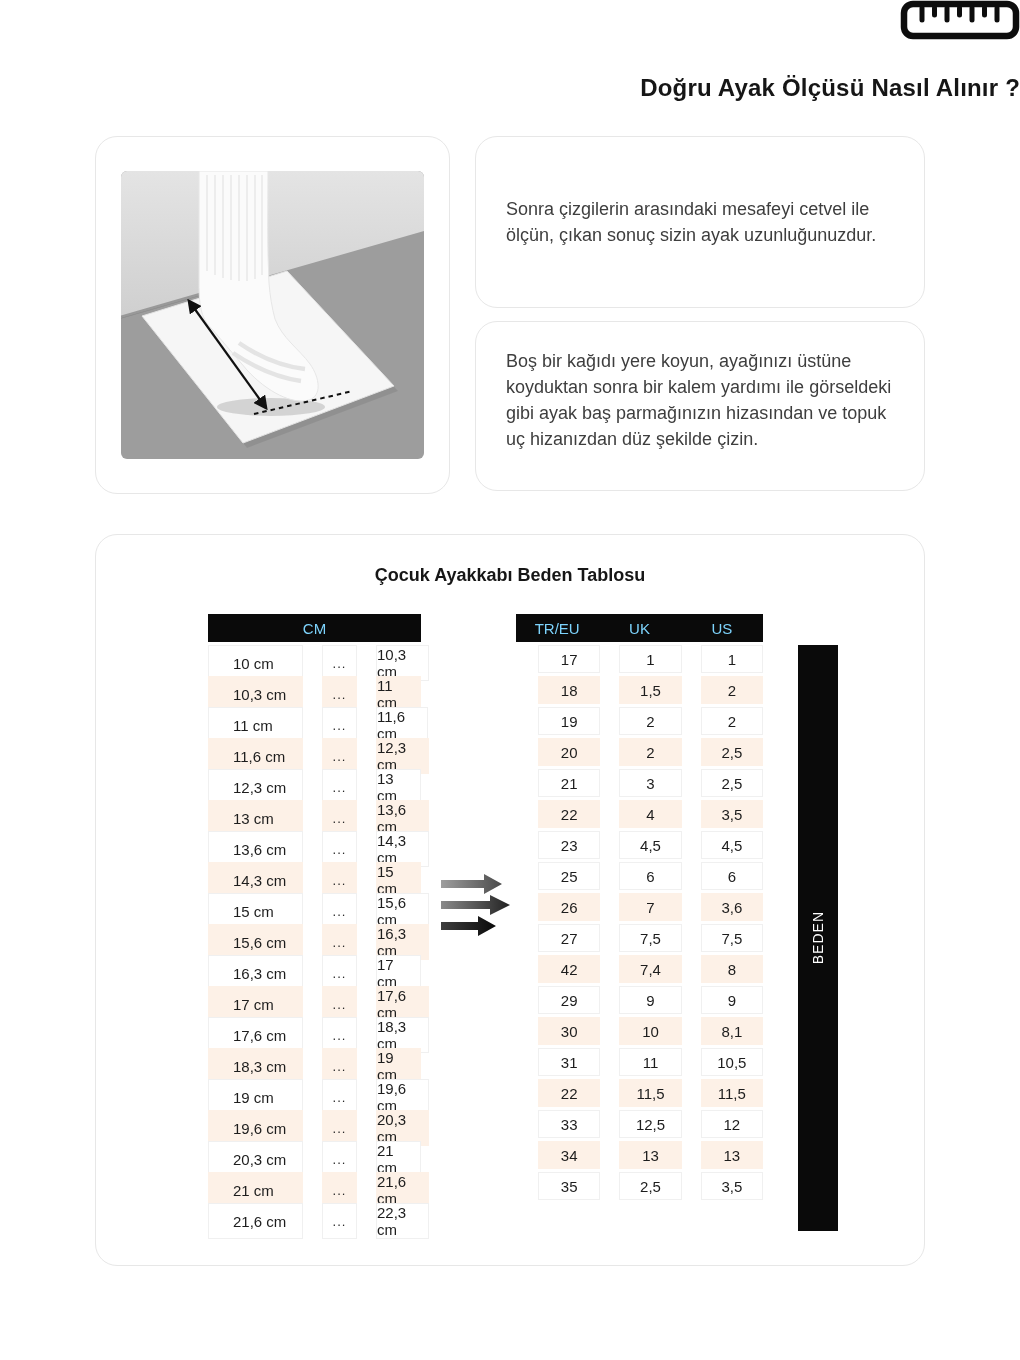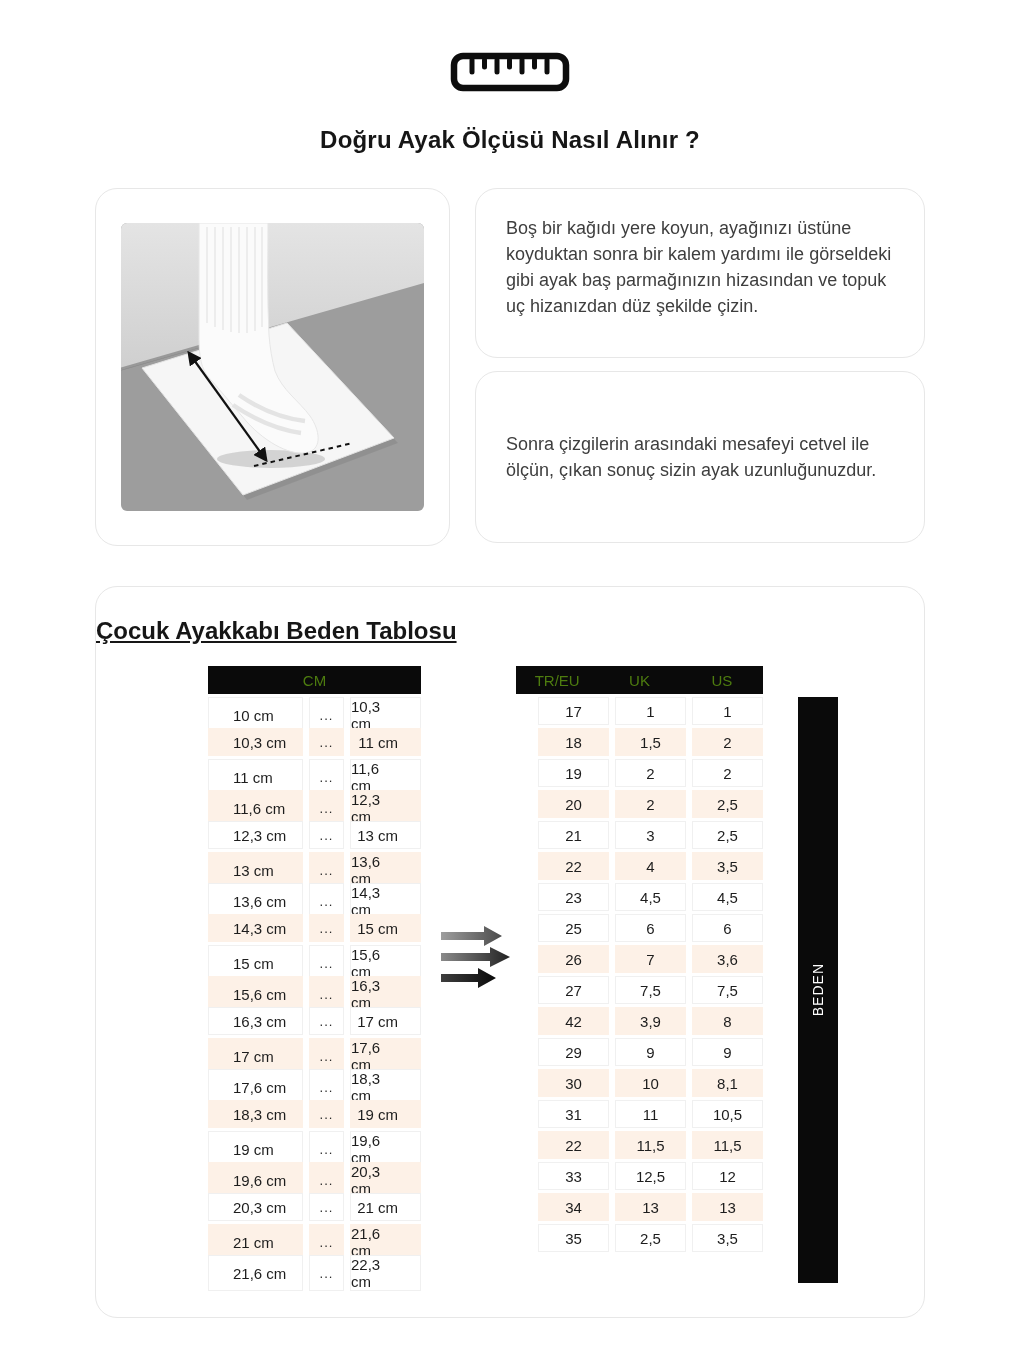--- a/index.html
+++ b/index.html
@@ -5,21 +5,21 @@
   * { margin:0; padding:0; box-sizing:border-box; }
   html,body { background:#ffffff; }
   body {
     width:1020px; height:1360px;
     font-family:"Liberation Sans", sans-serif;
     color:#1b1b1b; overflow:hidden;
   }
   .page { width:1020px; height:1360px; position:relative; }
 
   
-  .hero { text-align:center; padding-top:52px; }
+  .hero { text-align:right; }
   .hero .ruler-wrap { height:40px; }
   .page-title {
     margin-top:34px; font-size:24px; font-weight:bold; color:#161616;
     letter-spacing:0.2px;
   }
 
   
   .card {
     background:#fff; border:1px solid #e7e7e7; border-radius:22px;
   }
@@ -35,32 +35,32 @@
   .col { flex:1; display:flex; flex-direction:column; gap:13px; }
   .text-card { padding:26px 30px; }
   .text-card.center { display:flex; align-items:center; padding-top:0; padding-bottom:0; }
   .text-card p { font-size:18px; line-height:26px; color:#3e3e3e; }
 
   
   .chart-card {
     margin:40px 95px 0 95px; height:732px; position:relative;
   }
   .chart-title {
-    padding-top:30px; font-size:24px; font-weight:bold; color:#161616;text-decoration:underline;
+    padding-top:30px; text-align:center; font-size:18px; font-weight:bold; color:#161616;
   }
   .tbl { position:absolute; top:79px; }
   .cm-table { left:112px; width:213px; }
   .size-table { left:420px; width:247px; }
   .thead {
-    height:28px; background:#0a0a0a; color:#4d7c0f; font-size:15px;
+    height:28px; background:#0a0a0a; color:#7dd3fc; font-size:15px;
     display:flex; align-items:center; justify-content:center; margin-bottom:3px;
   }
   .thead.cols span { flex:1; text-align:center; }
   .tbody { display:flex; flex-direction:column; gap:3px; }
-  .trow { display:grid; gap:6px; height:28px; }
+  .trow { display:grid; gap:19px; height:28px; }
   .cm-table .trow { grid-template-columns:95px 35px 1fr; }
   .size-table .trow { grid-template-columns:1fr 1fr 1fr;padding-left:22px; }
   .cell {
     background:#ffffff; border:1px solid #f0f0f0;
     display:flex; align-items:center; justify-content:center;
     font-size:15px; color:#1d1d1d;
   }
   .trow.alt .cell { background:#fdf1e7; border-color:#fdf1e7; }
   .cell.c-left { justify-content:flex-start; padding-left:24px; }
   .cell.c-mid { color:#2a2a2a; font-size:13px; letter-spacing:1px; }
@@ -142,25 +142,25 @@
           <path d="M112,182 Q146,205 180,210"></path>
         </g>
 
         <line x1="68" y1="130" x2="145" y2="237" stroke="#111" stroke-width="2.2" marker-start="url(#mh)" marker-end="url(#mh)"></line>
 
         <line x1="133" y1="243" x2="232" y2="220" stroke="#111" stroke-width="2" stroke-dasharray="4.5,4"></line>
       </svg>
     </div>
 
     <div class="col">
+      <div class="card text-card center" style="height:172px;">
+        <p>Sonra çizgilerin arasındaki mesafeyi cetvel ile ölçün, çıkan sonuç sizin ayak uzunluğunuzdur.</p>
+      </div>
       <div class="card text-card" style="height:170px;">
         <p>Boş bir kağıdı yere koyun, ayağınızı üstüne koyduktan sonra bir kalem yardımı ile görseldeki gibi ayak baş parmağınızın hizasından ve topuk uç hizanızdan düz şekilde çizin.</p>
-      </div>
-      <div class="card text-card center" style="height:172px;">
-        <p>Sonra çizgilerin arasındaki mesafeyi cetvel ile ölçün, çıkan sonuç sizin ayak uzunluğunuzdur.</p>
       </div>
     </div>
   </div>
 
   <div class="card chart-card">
     <div class="chart-title">Çocuk Ayakkabı Beden Tablosu</div>
 
     <div class="tbl cm-table">
       <div class="thead">CM</div>
       <div class="tbody">
@@ -334,21 +334,21 @@
             <div class="cell">7</div>
             <div class="cell">3,6</div>
           </div>
           <div class="trow">
             <div class="cell">27</div>
             <div class="cell">7,5</div>
             <div class="cell">7,5</div>
           </div>
           <div class="trow alt">
             <div class="cell">42</div>
-            <div class="cell">3,9</div>
+            <div class="cell">7,4</div>
             <div class="cell">8</div>
           </div>
           <div class="trow">
             <div class="cell">29</div>
             <div class="cell">9</div>
             <div class="cell">9</div>
           </div>
           <div class="trow alt">
             <div class="cell">30</div>
             <div class="cell">10</div>

